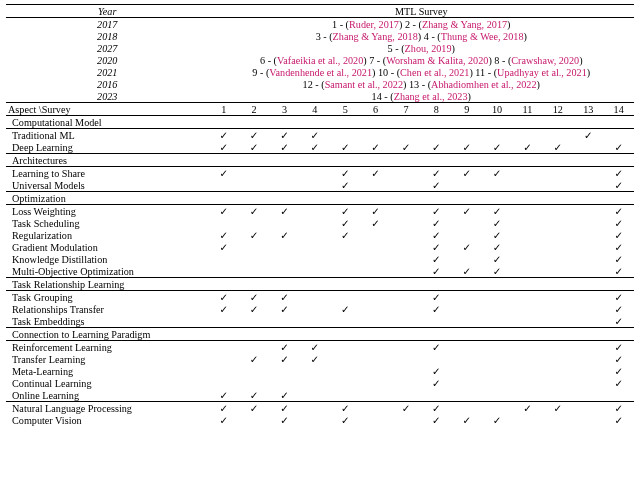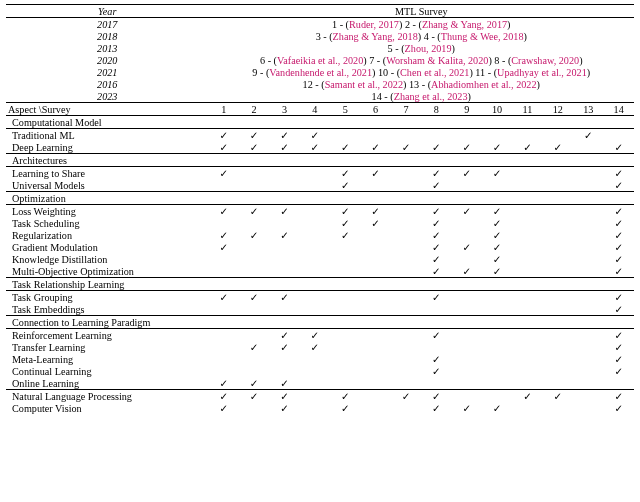--- a/index.html
+++ b/index.html
@@ -87,21 +87,21 @@
     </td>
   </tr>
   <tr>
     <td class="ycell">2018</td>
     <td class="refcell" colspan="14">
       <span>3 - (</span><span class="cite">Zhang &amp; Yang, 2018</span><span>) </span>
       <span>4 - (</span><span class="cite">Thung &amp; Wee, 2018</span><span>)</span>
     </td>
   </tr>
   <tr>
-    <td class="ycell">2013</td>
+    <td class="ycell">2027</td>
     <td class="refcell" colspan="14">
       <span>5 - (</span><span class="cite">Zhou, 2019</span><span>)</span>
     </td>
   </tr>
   <tr>
     <td class="ycell">2020</td>
     <td class="refcell" colspan="14">
       <span>6 - (</span><span class="cite">Vafaeikia et al., 2020</span><span>) </span>
       <span>7 - (</span><span class="cite">Worsham &amp; Kalita, 2020</span><span>) </span>
       <span>8 - (</span><span class="cite">Crawshaw, 2020</span><span>)</span>
@@ -343,20 +343,37 @@
         <td></td>
         <td>✓</td>
         <td></td>
         <td></td>
         <td></td>
         <td></td>
         <td></td>
         <td>✓</td>
   </tr>
   <tr>
+    <td class="rowlabel">Relationships Transfer</td>
+    <td>✓</td>
+        <td>✓</td>
+        <td>✓</td>
+        <td></td>
+        <td>✓</td>
+        <td></td>
+        <td></td>
+        <td>✓</td>
+        <td></td>
+        <td></td>
+        <td></td>
+        <td></td>
+        <td></td>
+        <td>✓</td>
+  </tr>
+  <tr>
     <td class="rowlabel">Task Embeddings</td>
     <td></td>
         <td></td>
         <td></td>
         <td></td>
         <td></td>
         <td></td>
         <td></td>
         <td></td>
         <td></td>

